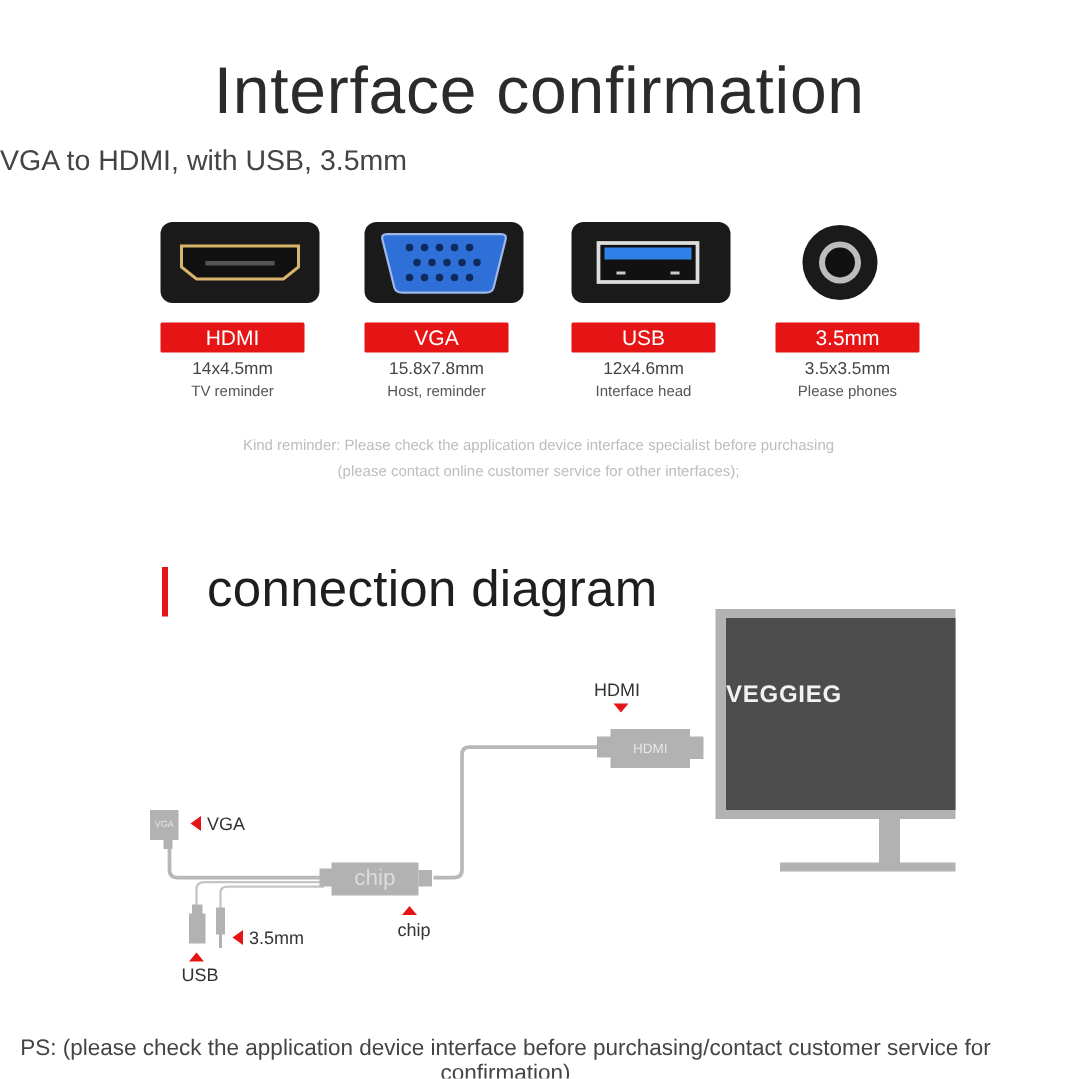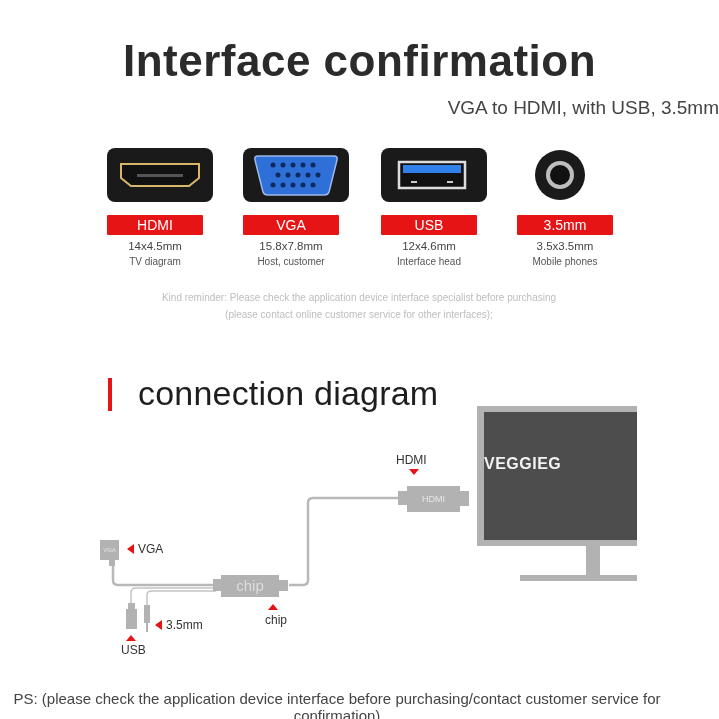--- a/index.html
+++ b/index.html
@@ -1,21 +1,21 @@
 <!DOCTYPE html>
 <html><head>
 <meta charset="utf-8">
 <style>
   * { box-sizing: border-box; margin: 0; padding: 0; }
   html, body { width: 719px; height: 719px; background: #ffffff; overflow: hidden; }
   body { position: relative; font-family: "Liberation Sans", "DejaVu Sans", sans-serif; color: #333; }
   .abs { position: absolute; }
 
-  .title { left: 0; width: 719px; top: 36px; text-align: center; font-size: 44px; color: #2b2b2b; letter-spacing: 0.5px; font-weight: 700; }
-  .subtitle { left: 0; width: 719px; top: 97px; text-align: right; font-size: 19px; color: #444; }
+  .title { left: 0; width: 719px; top: 36px; text-align: center; font-size: 44px; color: #2b2b2b; letter-spacing: 0.5px; font-weight: 400; }
+  .subtitle { left: 0; width: 719px; top: 97px; text-align: left; font-size: 19px; color: #444; }
 
   .port-card { top: 148px; width: 106px; text-align: center; }
   .port-img { position: relative; width: 106px; height: 54px; margin: 0 auto; }
   .port-bg { position: absolute; left: 0; top: 0; width: 106px; height: 54px; background: #1a1a1a; border-radius: 8px; }
   .port-badge { position: absolute; left: 0; top: 67px; width: 96px; height: 20px; background: #e61414; color: #fff; font-size: 14px; line-height: 20px; text-align: center; border-radius: 1px; }
   .port-dim { position: absolute; left: -10px; width: 116px; top: 92px; font-size: 11.5px; color: #444; text-align: center; }
   .port-use { position: absolute; left: -10px; width: 116px; top: 108px; font-size: 10px; color: #555; text-align: center; }
 
   .reminder { left: 0; width: 730px; text-align: center; font-size: 10px; color: #bdbdbd; }
 
@@ -39,21 +39,21 @@
 <div class="abs port-card" style="left:107px;">
   <div class="port-img">
     <div class="port-bg"></div>
     <svg style="position:absolute;left:0;top:0" width="106" height="54" viewBox="0 0 106 54">
       <path d="M14 16 H92 V30 L82 38 H24 L14 30 Z" fill="#111" stroke="#d8b56a" stroke-width="2"></path>
       <rect x="30" y="26" width="46" height="3" fill="#555"></rect>
     </svg>
   </div>
   <div class="port-badge">HDMI</div>
   <div class="port-dim">14x4.5mm</div>
-  <div class="port-use">TV diagram</div>
+  <div class="port-use">TV reminder</div>
 </div>
 
 <div class="abs port-card" style="left:243px;">
   <div class="port-img">
     <div class="port-bg"></div>
     <svg style="position:absolute;left:0;top:0" width="106" height="54" viewBox="0 0 106 54">
       <path d="M15 8 H91 Q95 8 94 12 L86 44 Q85 47 81 47 H25 Q21 47 20 44 L12 12 Q11 8 15 8 Z" fill="#2f6fd8" stroke="#9db8e8" stroke-width="1.5"></path>
       <g fill="#0f2a5c">
         <circle cx="30" cy="17" r="2.5"></circle>
           <circle cx="40" cy="17" r="2.5"></circle>
@@ -68,21 +68,21 @@
         <circle cx="30" cy="37" r="2.5"></circle>
           <circle cx="40" cy="37" r="2.5"></circle>
           <circle cx="50" cy="37" r="2.5"></circle>
           <circle cx="60" cy="37" r="2.5"></circle>
           <circle cx="70" cy="37" r="2.5"></circle>
       </g>
     </svg>
   </div>
   <div class="port-badge">VGA</div>
   <div class="port-dim">15.8x7.8mm</div>
-  <div class="port-use">Host, customer</div>
+  <div class="port-use">Host, reminder</div>
 </div>
 
 <div class="abs port-card" style="left:381px;">
   <div class="port-img">
     <div class="port-bg"></div>
     <svg style="position:absolute;left:0;top:0" width="106" height="54" viewBox="0 0 106 54">
       <rect x="18" y="14" width="66" height="26" fill="#111" stroke="#ddd" stroke-width="2.5"></rect>
       <rect x="22" y="17" width="58" height="8" fill="#2f80e8"></rect>
       <rect x="30" y="33" width="6" height="2" fill="#ccc"></rect>
       <rect x="66" y="33" width="6" height="2" fill="#ccc"></rect>
@@ -96,21 +96,21 @@
 <div class="abs port-card" style="left:517px;">
   <div class="port-img">
     <svg style="position:absolute;left:0;top:0" width="106" height="54" viewBox="0 0 106 54">
       <circle cx="43" cy="27" r="25" fill="#1a1a1a"></circle>
       <circle cx="43" cy="27" r="14" fill="#bdbdbd"></circle>
       <circle cx="43" cy="27" r="10" fill="#111"></circle>
     </svg>
   </div>
   <div class="port-badge">3.5mm</div>
   <div class="port-dim">3.5x3.5mm</div>
-  <div class="port-use">Mobile phones</div>
+  <div class="port-use">Please phones</div>
 </div>
 
 <div class="abs reminder" style="top:292px;left:-6px;">Kind reminder: Please check the application device interface specialist before purchasing</div>
 <div class="abs reminder" style="top:309px;left:-6px;">(please contact online customer service for other interfaces);</div>
 
 <div class="abs sec-bar"></div>
 <div class="abs sec-title">connection diagram</div>
 
 <div class="abs gray" style="left:477px;top:406px;width:160px;height:140px;"></div>
 <div class="abs" style="left:484px;top:412px;width:153px;height:128px;background:#4d4d4d;"></div>

